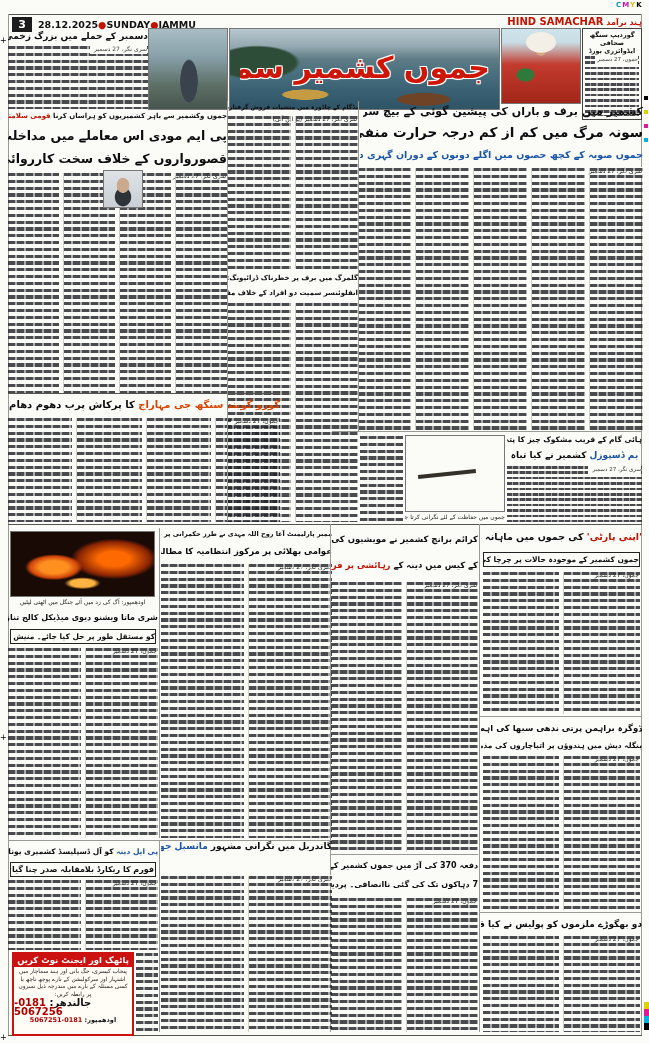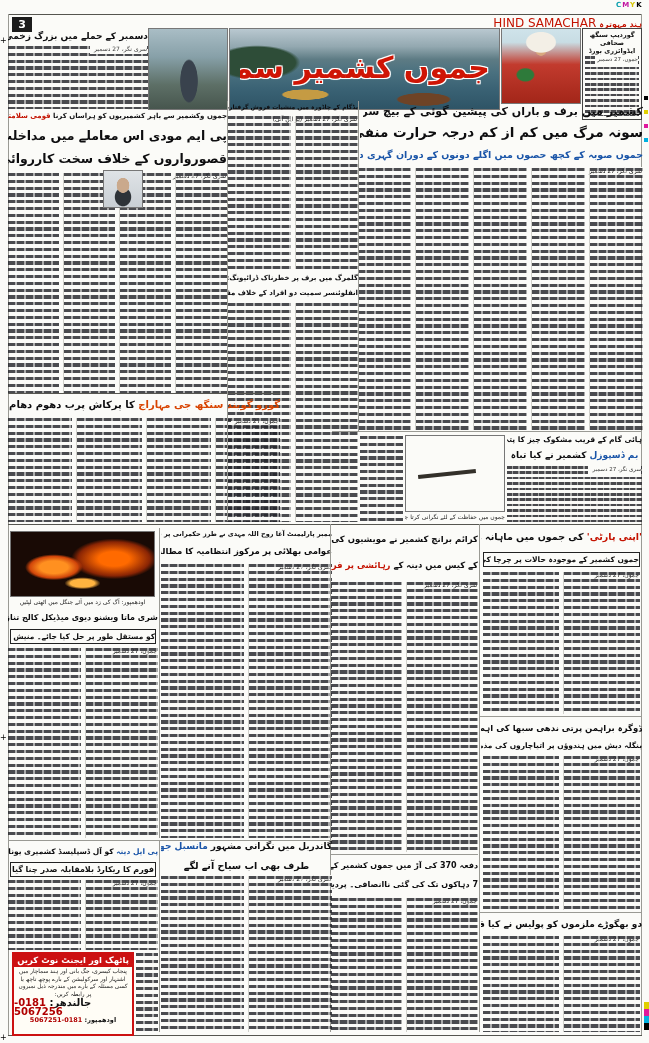--- a/index.html
+++ b/index.html
@@ -36,24 +36,25 @@
 <div class="page">
 
   <div class="b" style="left:616px;top:1px;width:34px;height:9px;font-size:7px;font-weight:bold;letter-spacing:1px;"><span style="color:#0a9fae">C</span><span style="color:#c012a0">M</span><span style="color:#d6c400">Y</span><span style="color:#000">K</span></div>
 
   <div class="b hline" style="left:8px;top:14px;width:634px;height:1px;"></div>
   <div class="b vline" style="left:8px;top:14px;width:1px;height:1022px;"></div>
   <div class="b vline" style="left:641px;top:14px;width:1px;height:1022px;"></div>
   <div class="b hline" style="left:8px;top:1035px;width:634px;height:1px;"></div>
 
   <div class="b" style="left:12px;top:17px;width:20px;height:15px;background:#1c1c1c;color:#fff;font-size:11px;font-weight:bold;text-align:center;line-height:15px;">3</div>
+  <div class="b" style="left:38px;top:19px;width:230px;height:12px;font-size:9.5px;font-weight:bold;white-space:nowrap;"><span>28.12.2025</span><span class="red">●</span><span>SUNDAY</span><span class="red">●</span><span>JAMMU</span></div>
 
   <div class="b" style="left:576px;top:16px;width:66px;height:10px;display:flex;justify-content:flex-end;gap:3px;align-items:baseline;">
-    <span style="font-size:12px;font-weight:normal;color:#c41200;white-space:nowrap;">HIND SAMACHAR</span>
-    <span class="ur" style="font-size:8px;font-weight:bold;color:#c41200;white-space:nowrap;">ہند مہوترہ</span>
+    <span style="font-size:10px;font-weight:bold;color:#c41200;white-space:nowrap;">HIND SAMACHAR</span>
+    <span class="ur" style="font-size:8px;font-weight:bold;color:#c41200;white-space:nowrap;">ہند برآمد</span>
   </div>
 
   <div class="b hd ur" style="left:8px;top:31px;width:140px;height:12px;font-size:9px;">دسمبر کے حملے میں بزرگ زخمی</div>
   <div class="b gk" style="left:8px;top:46px;width:140px;height:63px;">
       <div class="dl">سری نگر، 27 دسمبر</div>
     </div>
 
   <div class="b photo" style="left:148px;top:28px;width:80px;height:82px;background:linear-gradient(180deg,#a9bdc5 0%,#87a0a8 35%,#5d6f66 70%,#47564e 100%);">
     <div style="position:absolute;left:26px;top:18px;width:28px;height:62px;background:radial-gradient(ellipse 14px 34px at 50% 55%, #39424d 0 60%, transparent 65%);"></div>
   </div>
@@ -224,21 +225,20 @@
   <div class="b boxhd ur" style="left:10px;top:862px;width:146px;height:15px;font-size:8px;line-height:13px;">فورم کا ریکارڈ بلامقابلہ صدر چنا گیا</div>
   <div class="b cols" style="left:8px;top:880px;width:150px;height:70px;">
       <div class="dl">جموں، 27 دسمبر</div>
       <div class="col gk"></div>
       <div class="col gk"></div>
     </div>
   <div class="b gk" style="left:136px;top:953px;width:22px;height:79px;"></div>
 
   <div class="b vline" style="left:159px;top:840px;width:1px;height:192px;"></div>
   <div class="b hd ur" style="left:161px;top:838px;width:171px;height:18px;font-size:9px;line-height:17px;"><span>گاندربل میں نگرانی مشہور </span><span class="blue">مانسبل جھیل</span></div>
-  <div class="b hd ur" style="left:161px;top:858px;width:171px;height:16px;font-size:9.5px;line-height:15px;">طرف بھی اب سیاح آنے لگے</div>
   <div class="b cols" style="left:161px;top:876px;width:171px;height:156px;">
       <div class="dl">سری نگر، 27 دسمبر</div>
       <div class="col gk"></div>
       <div class="col gk"></div>
     </div>
 
   <div class="b" style="left:12px;top:952px;width:122px;height:84px;border:2px solid #cc1111;background:#fffdf6;">
     <div class="ur" style="background:#cc1111;color:#fff;font-size:8.5px;font-weight:bold;text-align:center;line-height:13px;height:13px;white-space:nowrap;overflow:hidden;">پاٹھک اور ایجنٹ نوٹ کریں</div>
     <div class="ur" style="font-size:5.8px;line-height:7.5px;text-align:center;padding:1px 2px;color:#222;height:29px;overflow:hidden;">پنجاب کیسری، جگ بانی اور ہند سماچار میں اشتہار اور سرکولیشن کے بارے پوچھ تاچھ یا کسی مسئلہ کے بارے میں مندرجہ ذیل نمبروں پر رابطہ کریں:</div>
     <div class="ur" style="font-size:10px;line-height:9px;text-align:left;font-weight:bold;"><span>جالندھر:</span> <span style="color:#b00000">0181-5067256</span></div>

